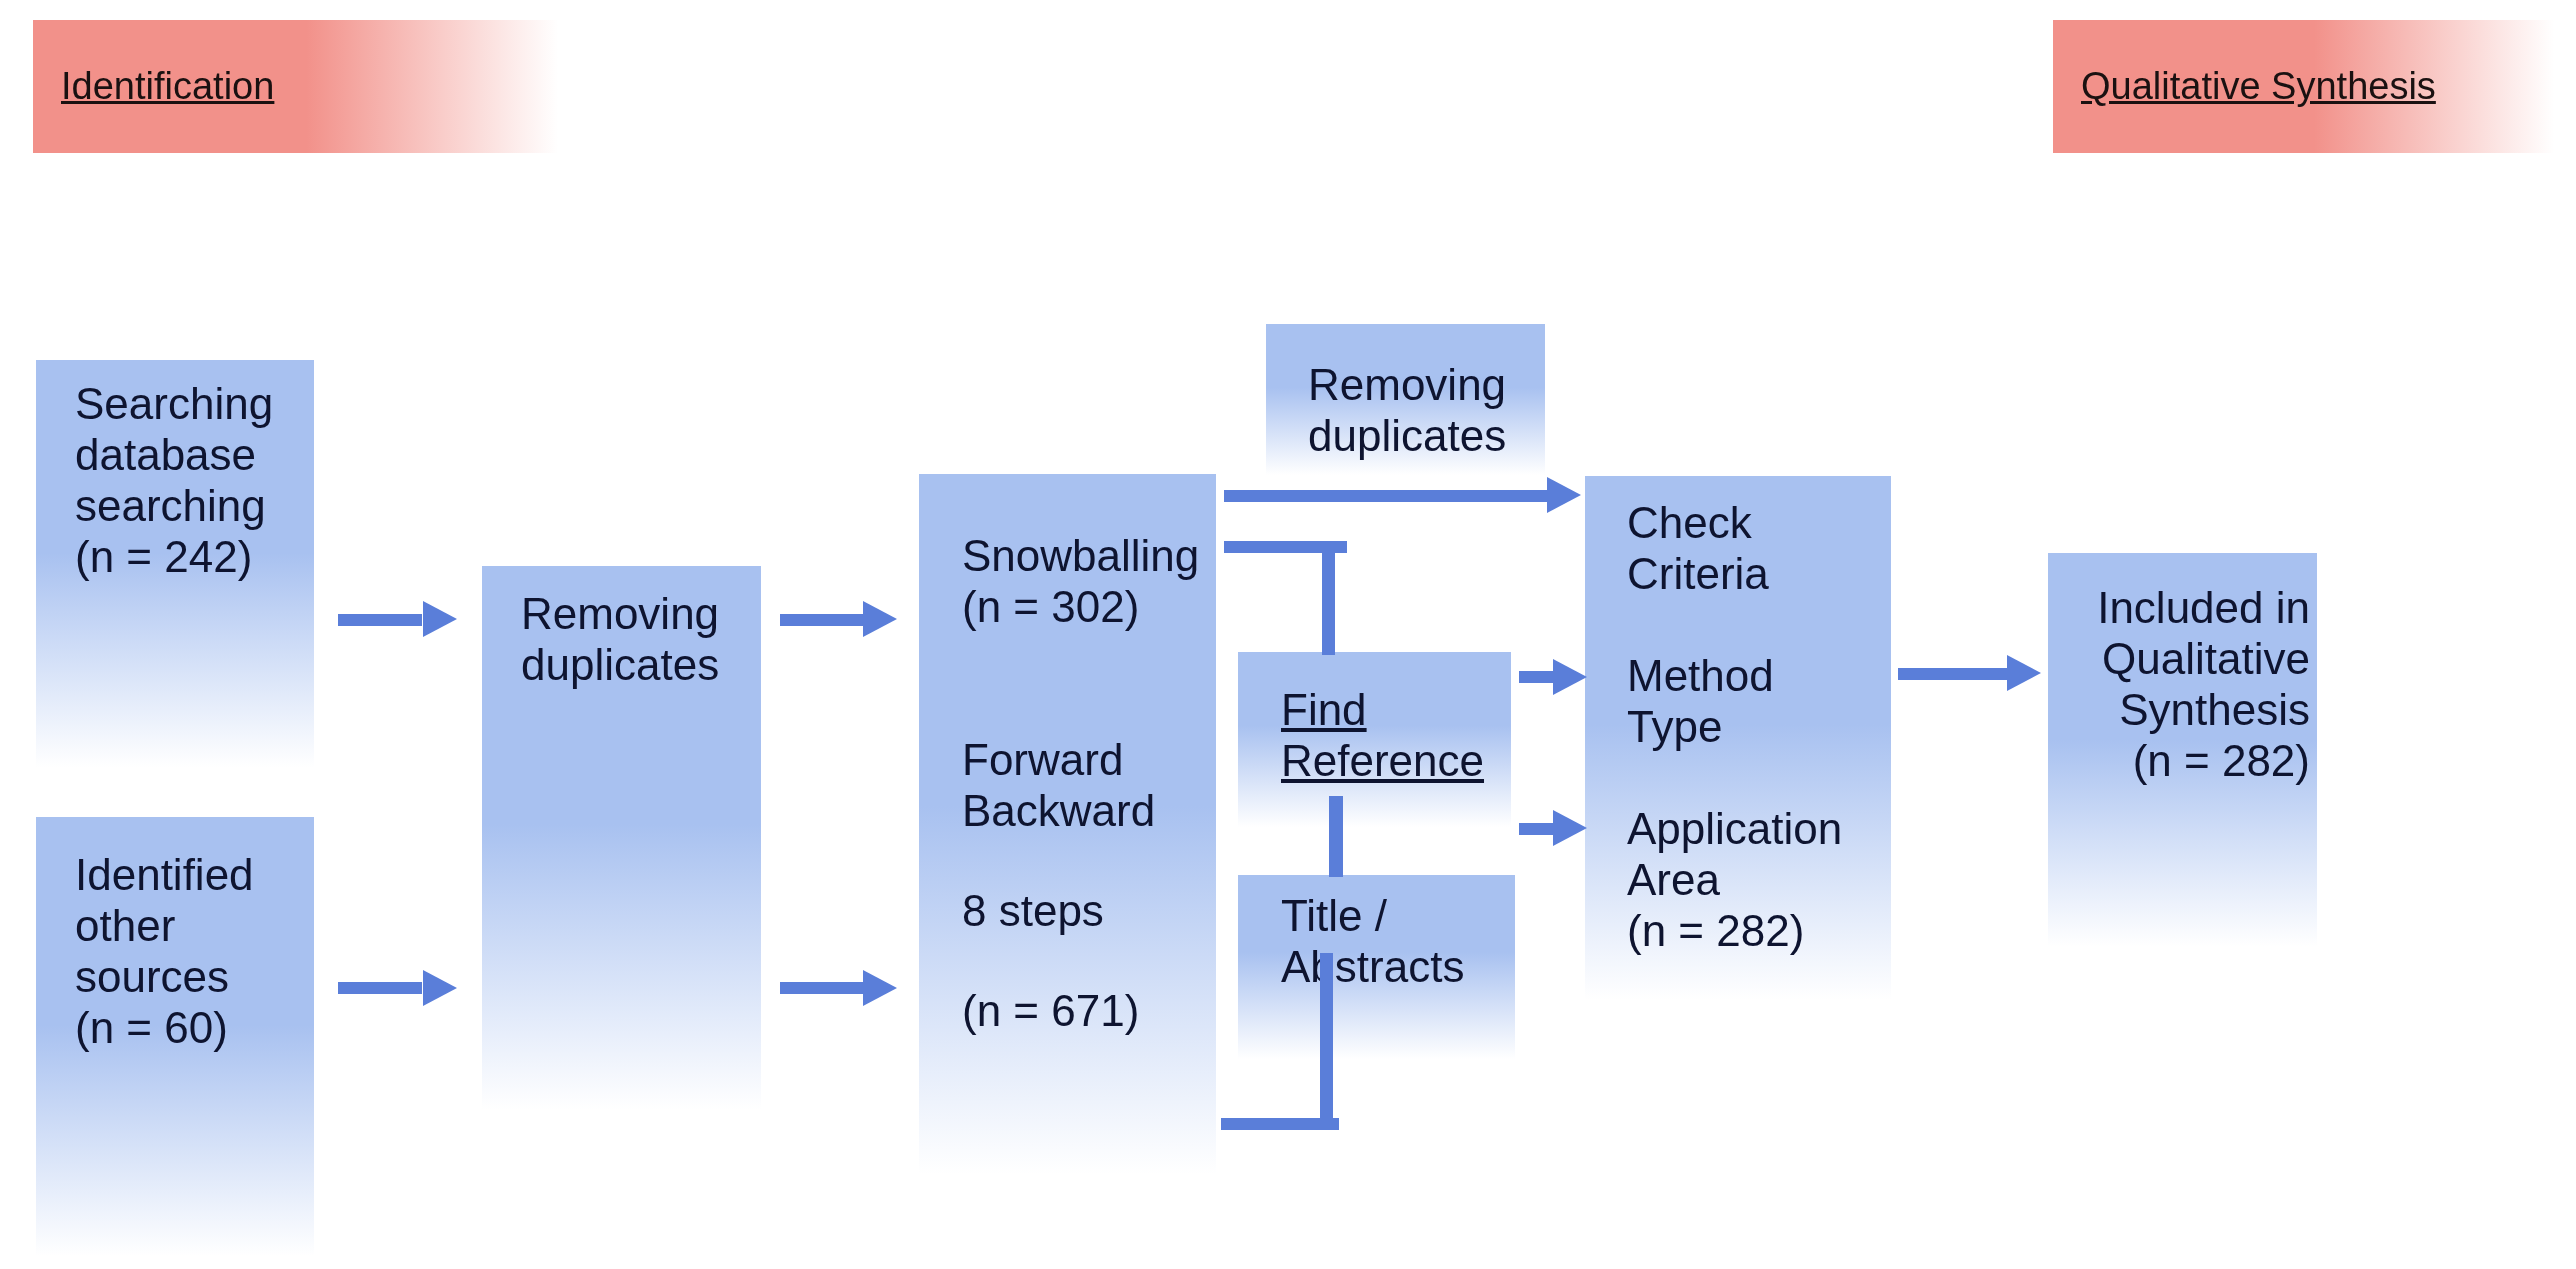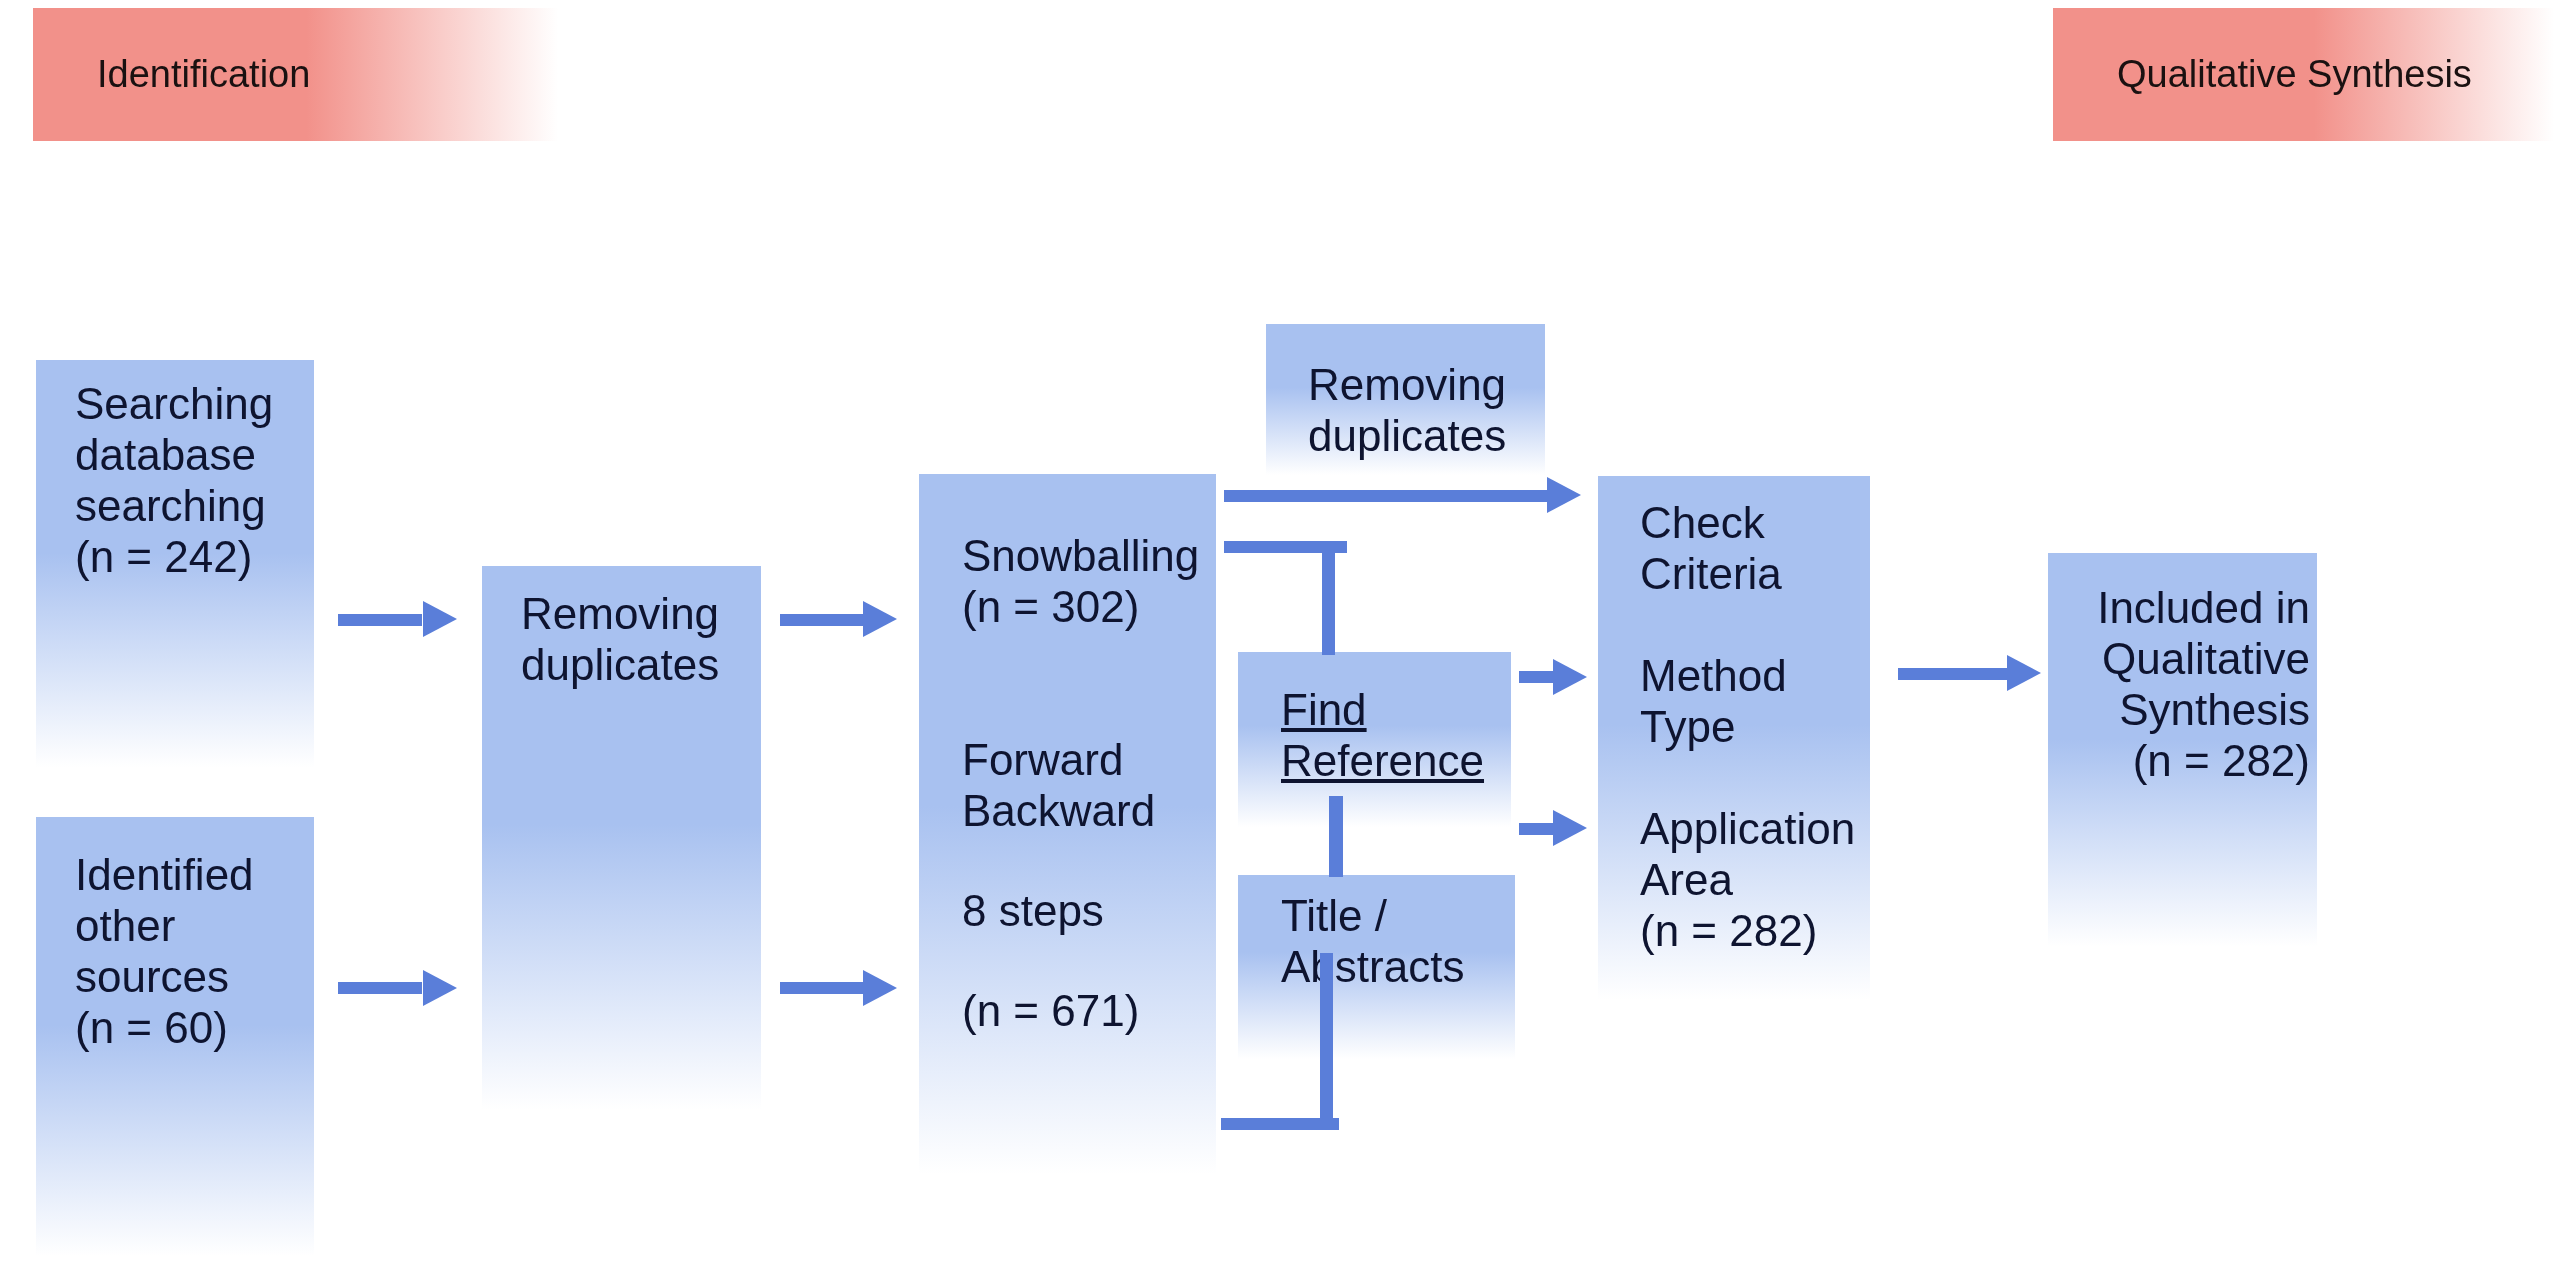--- a/index.html
+++ b/index.html
@@ -10,24 +10,24 @@
     --stage-text:#1A1111;
     --background:#FFFFFF;
   }
   html,body{margin:0;padding:0;background:var(--background);}
   .canvas{
     position:relative;width:2576px;height:1270px;background:var(--background);
     overflow:hidden;font-family:"Liberation Sans","DejaVu Sans",sans-serif;
   }
   
   .stage{
-    position:absolute;top:8px;height:133px;
+    position:absolute;top:20px;height:133px;
     background:linear-gradient(90deg,var(--stage-fill) 0%,var(--stage-fill) 50%,rgba(242,145,138,0) 96%);
     color:var(--stage-text);font-size:38px;line-height:133px;
-    padding-left:64px;box-sizing:border-box;white-space:nowrap;
+    padding-left:28px;box-sizing:border-box;white-space:nowrap;text-decoration:underline;
   }
   
   .bx{
     position:absolute;box-sizing:border-box;
     background:linear-gradient(180deg,var(--box-fill) 0%,var(--box-fill) 46%,rgba(255,255,255,0) 97%);
     color:var(--box-text);font-size:44px;line-height:51px;
   }
   .bl{white-space:nowrap;}
   .sp{width:100%;}
   
@@ -86,21 +86,21 @@
   <div class="bx" style="left:1238px;top:652px;width:273px;height:175px;padding:32px 7px 0 43px;background:linear-gradient(180deg,var(--box-fill) 0%,var(--box-fill) 42%,rgba(255,255,255,0) 100%);text-decoration:underline;">
     <div class="bl">Find</div>
     <div class="bl">Reference</div>
   </div>
 
   <div class="bx" style="left:1238px;top:875px;width:277px;height:184px;padding:15.4px 7px 0 43px;background:linear-gradient(180deg,var(--box-fill) 0%,var(--box-fill) 42%,rgba(255,255,255,0) 100%);">
     <div class="bl">Title /</div>
     <div class="bl">Abstracts</div>
   </div>
 
-  <div class="bx" style="left:1585px;top:476px;width:272px;height:540px;padding:21px 7px 0 42px;margin-left:13px;">
+  <div class="bx" style="left:1585px;top:476px;width:306px;height:540px;padding:21px 7px 0 42px;">
     <div class="bl">Check</div>
     <div class="bl">Criteria</div>
     <div class="sp" style="height:51px;"></div>
     <div class="bl">Method</div>
     <div class="bl">Type</div>
     <div class="sp" style="height:51px;"></div>
     <div class="bl">Application</div>
     <div class="bl">Area</div>
     <div class="bl">(n = 282)</div>
   </div>

